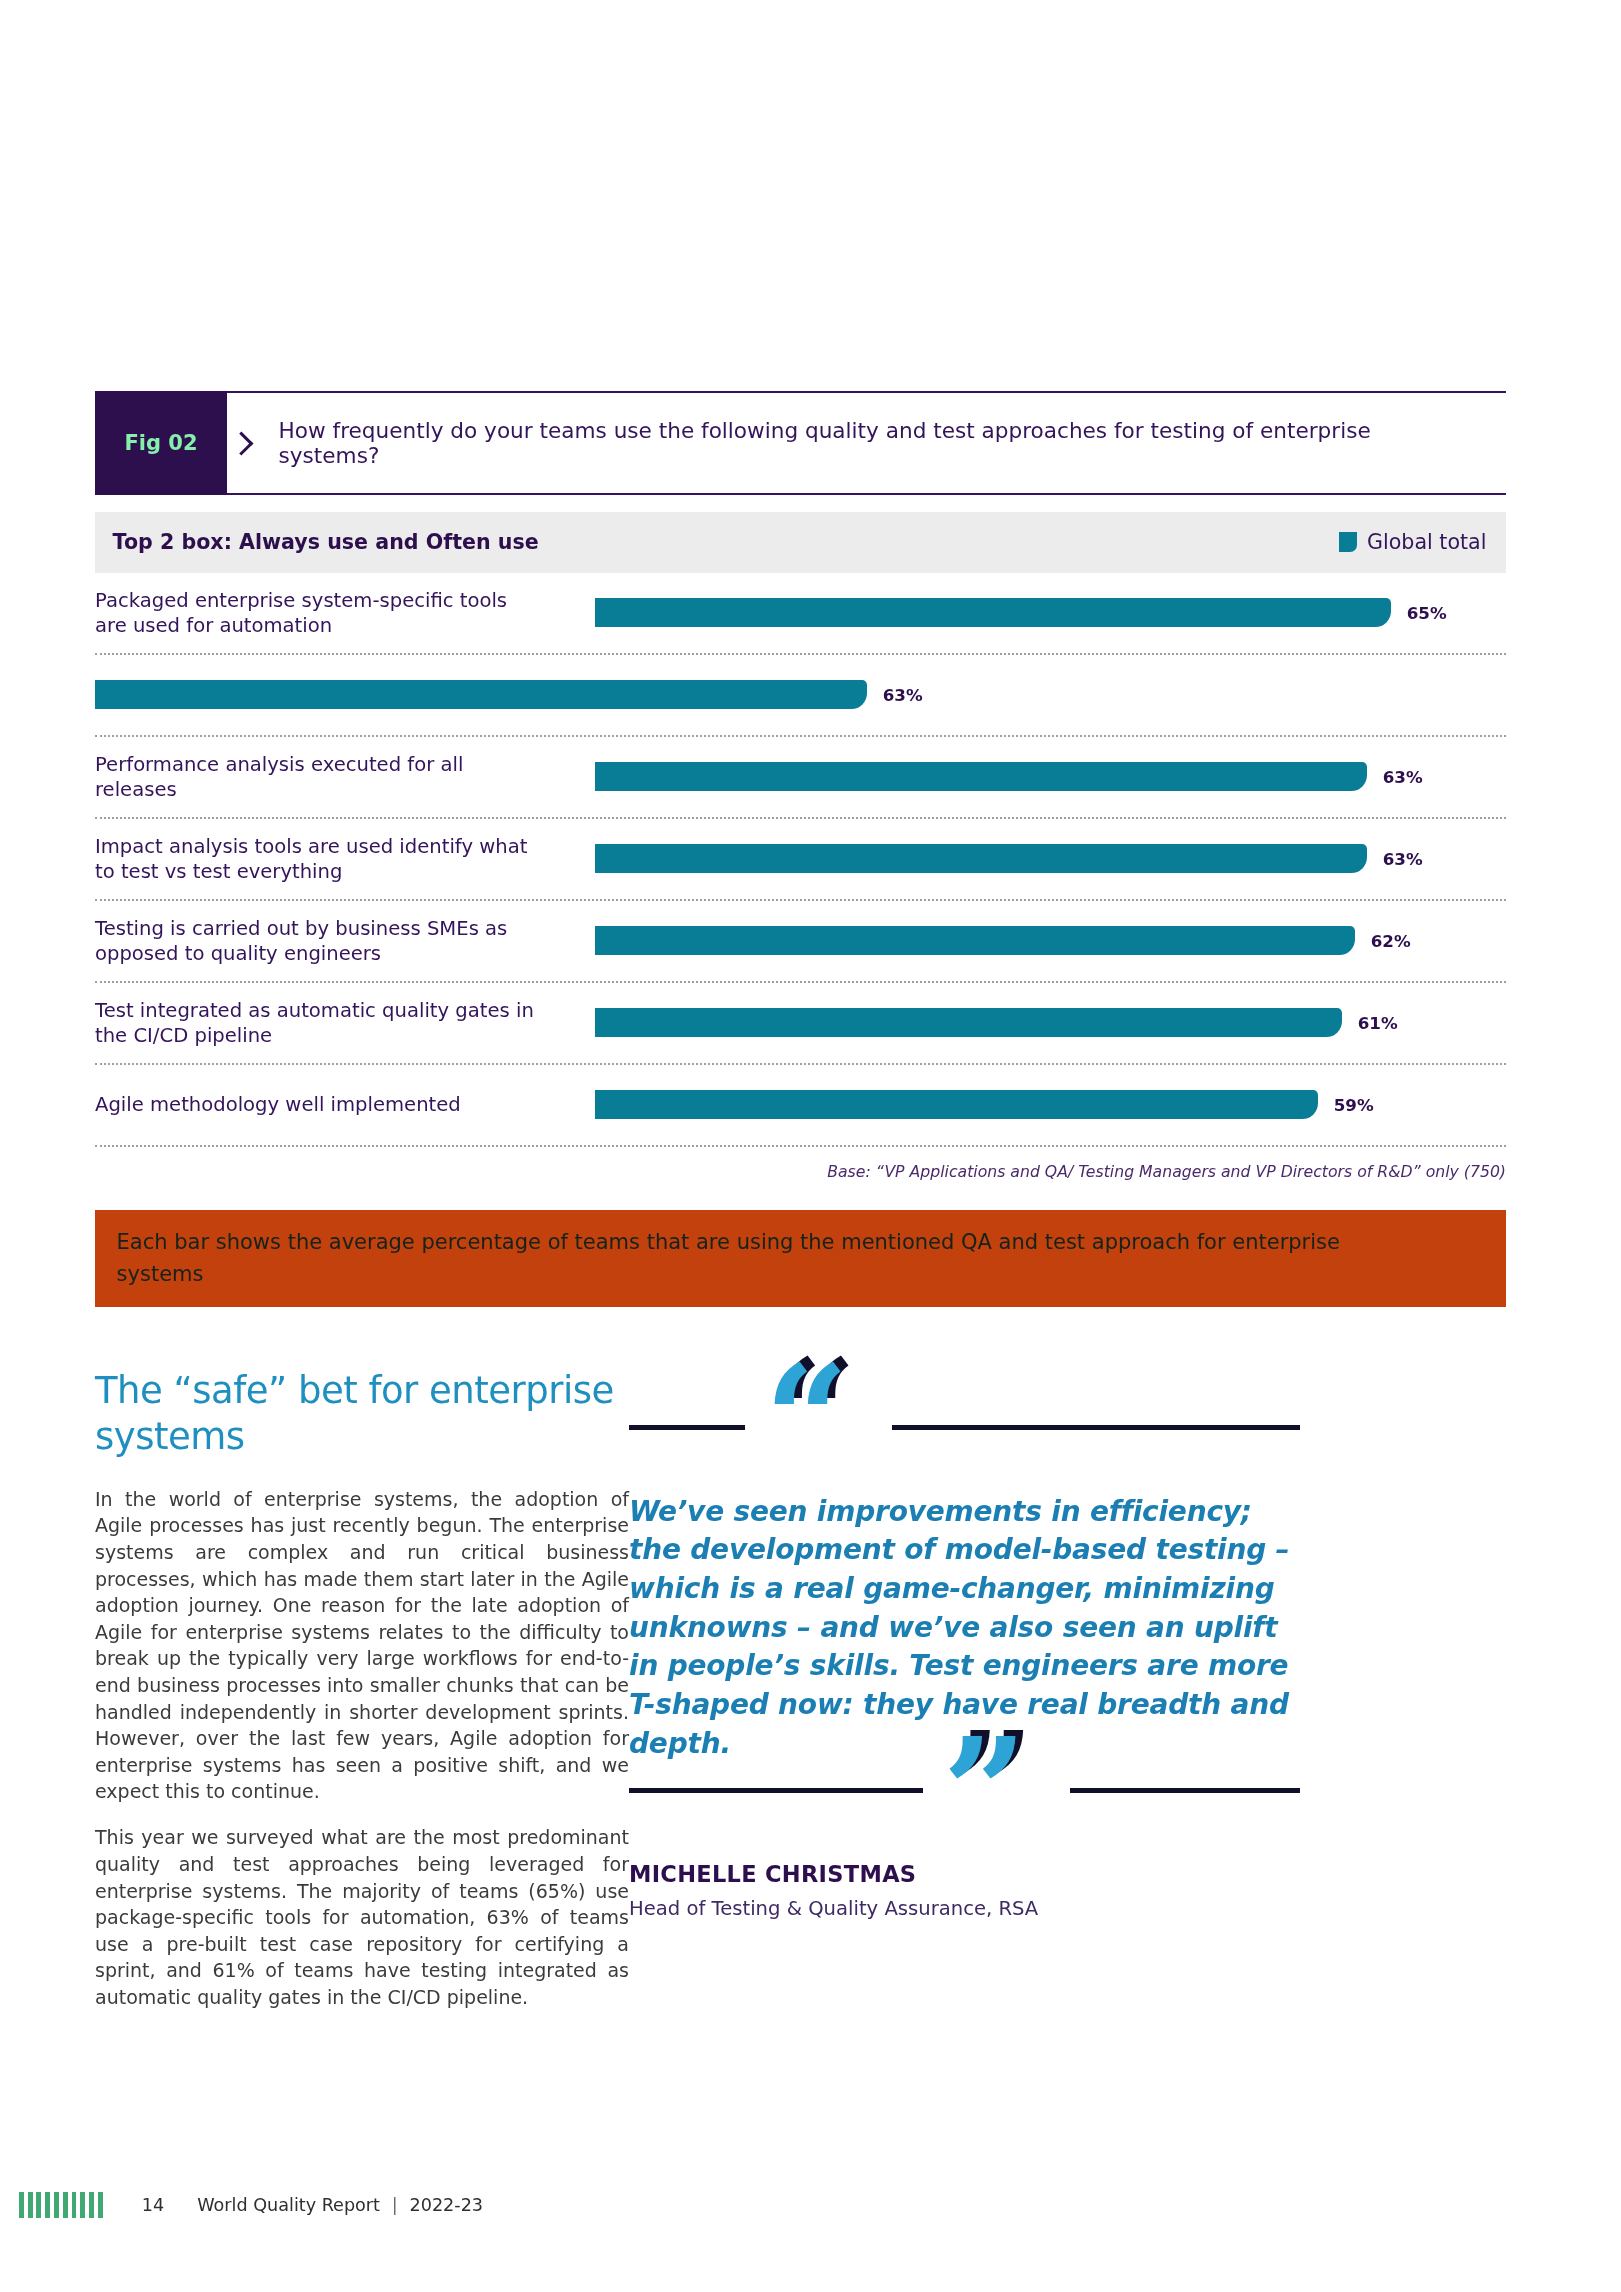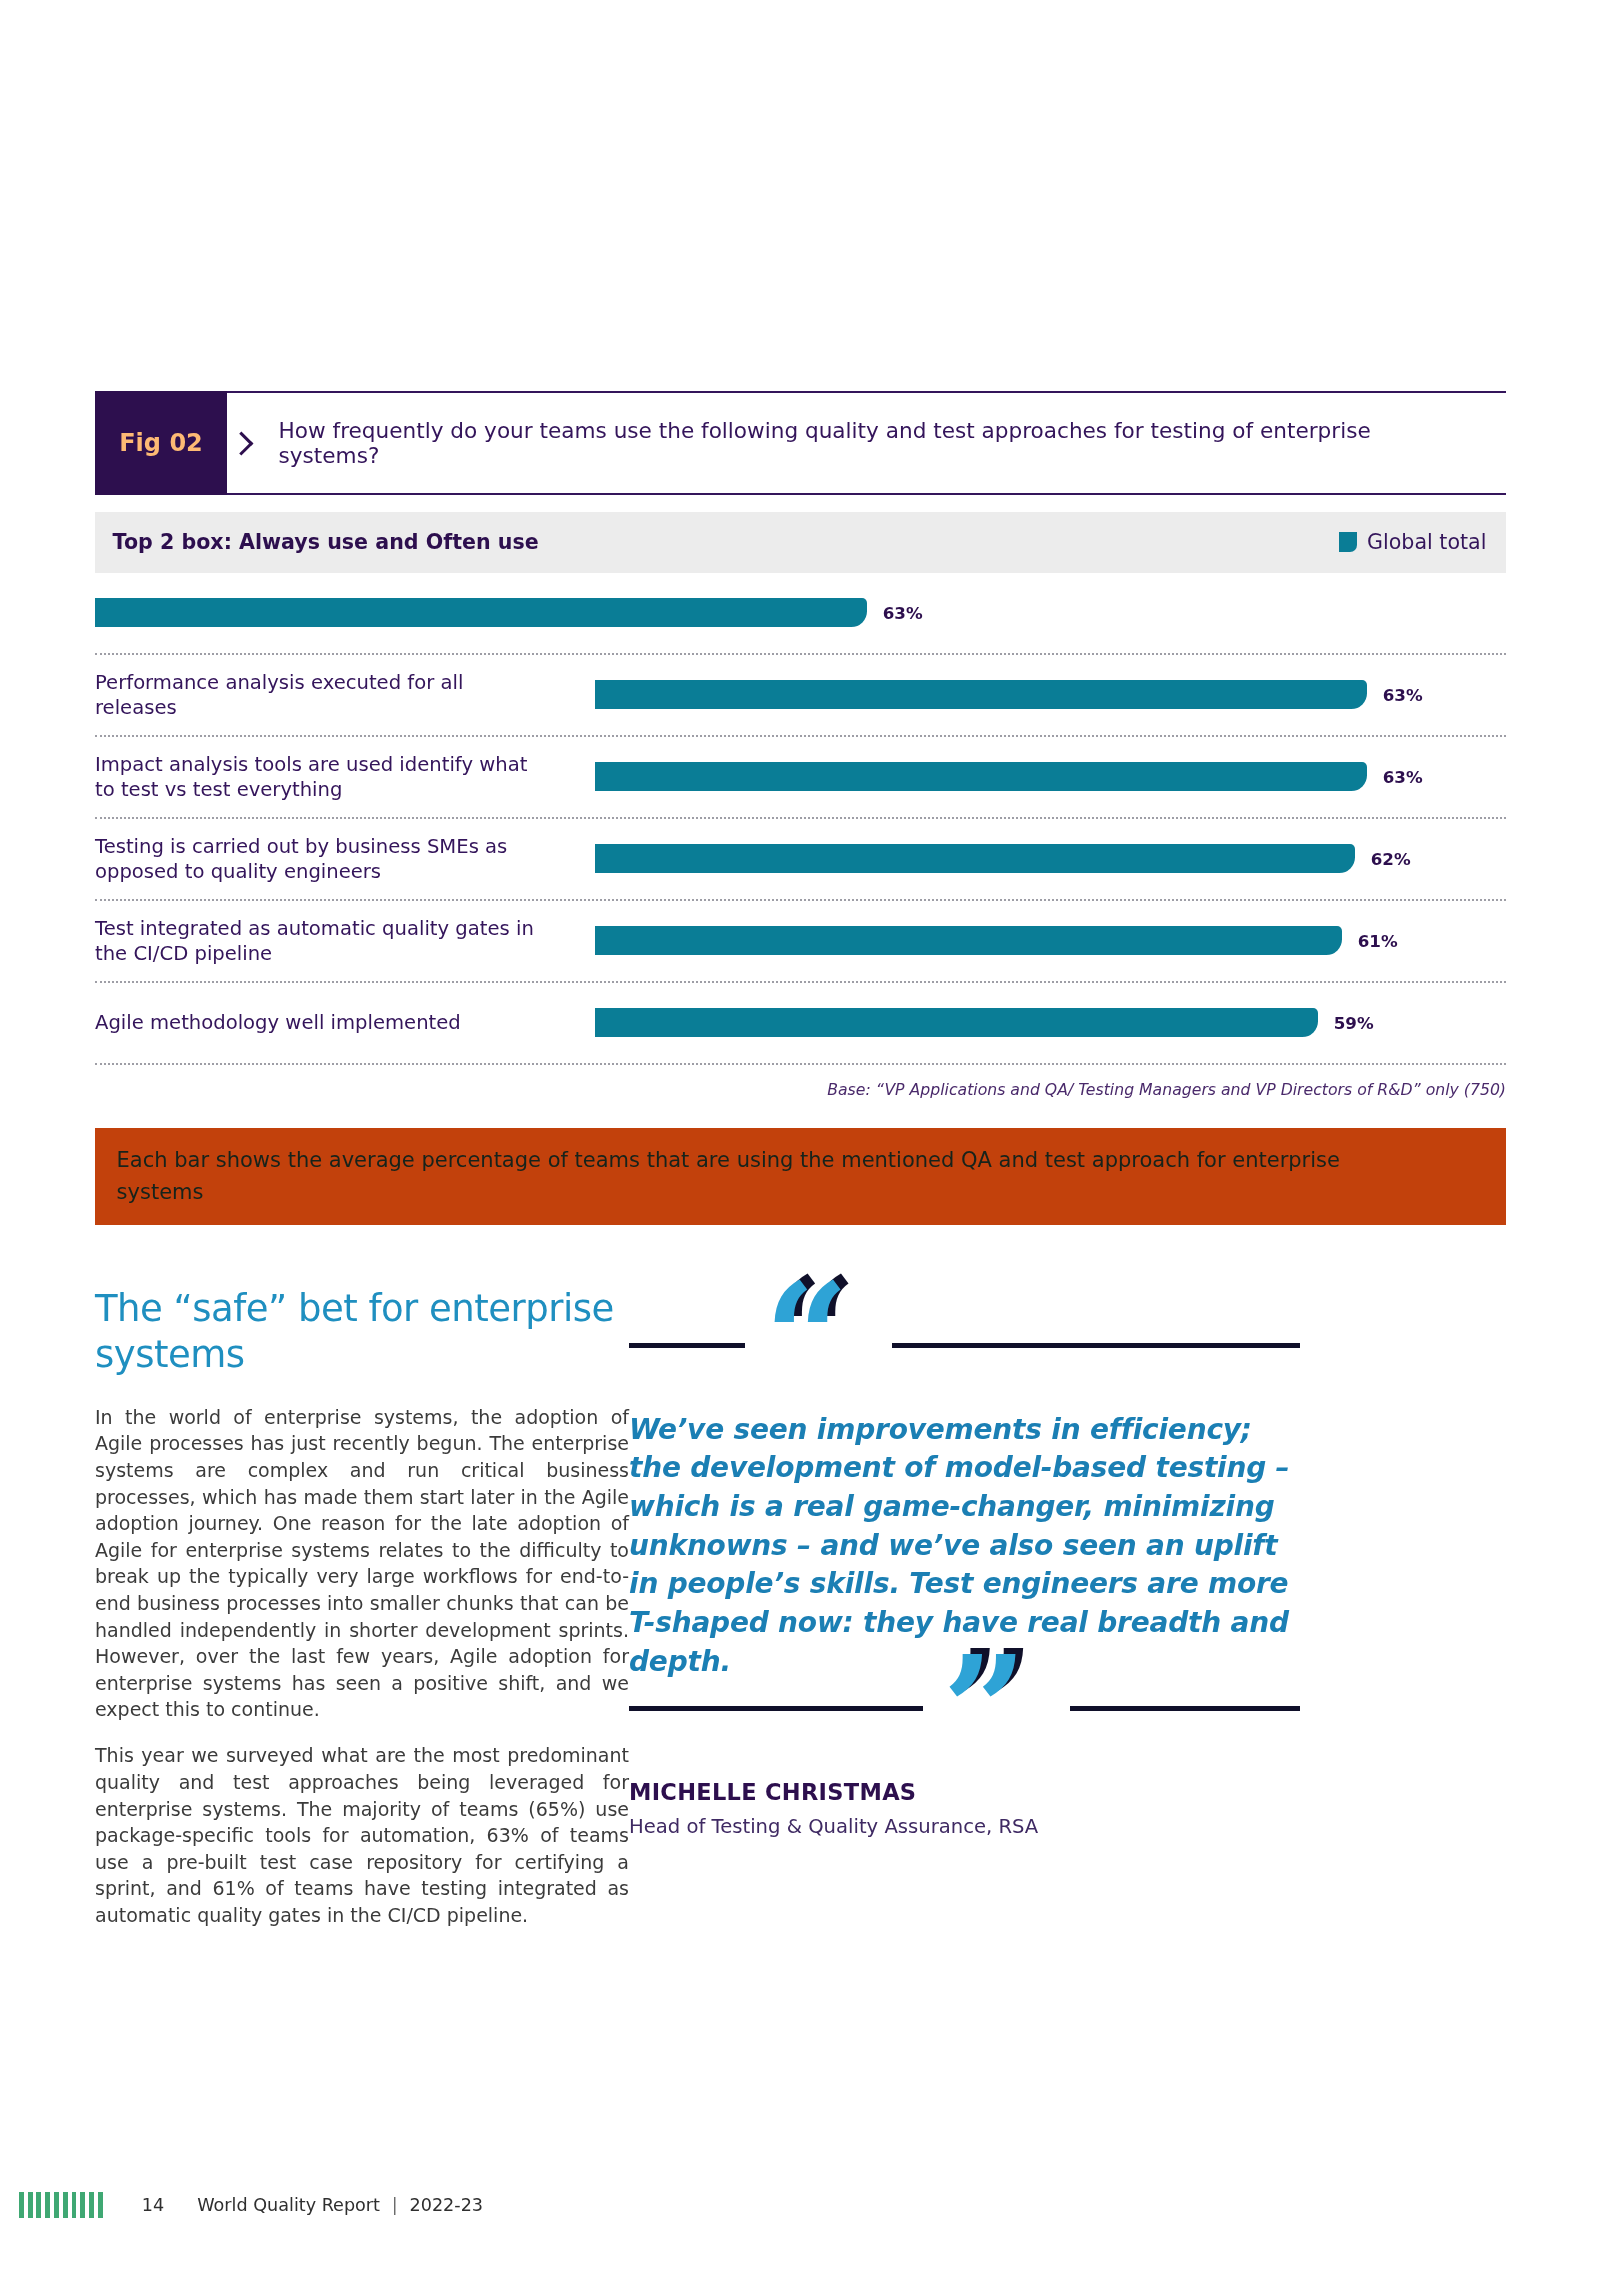--- a/index.html
+++ b/index.html
@@ -10,23 +10,23 @@
     color:#34155b;
   }
   .content { position:absolute; left:95px; top:391px; width:1411px; }
 
   
   .fig-header {
     display:flex; align-items:center; height:104px;
     border-top:2px solid #34155b; border-bottom:2px solid #34155b;
   }
   .fig-badge {
-    width:132px; height:104px; background:#2d0f4e; color:#fdba74;
+    width:132px; height:104px; background:#2d0f4e; color:#86efac;
     display:flex; align-items:center; justify-content:center;
-    font-size:24px; font-weight:bold; flex:0 0 auto;
+    font-size:21px; font-weight:bold; flex:0 0 auto;
   }
   .fig-chevron {
     width:16.7px; height:16.7px; border-top:3.9px solid #2d0f4e; border-right:3.9px solid #2d0f4e;
     transform:rotate(45deg); margin-left:5.9px; margin-right:29px; flex:0 0 auto;
   }
   .fig-question { font-size:21.6px; color:#34155b; padding-right:29px; }
 
   
   .band {
     margin-top:16.7px; height:61px; background:#ececec;
@@ -117,20 +117,27 @@
   <div class="band">
     <div class="band-title">Top 2 box: Always use and Often use</div>
     <div class="legend">
       <span class="legend-swatch"></span>
       <span class="legend-label">Global total</span>
     </div>
   </div>
 
   <div id="chart-rows">
       <div class="chart-row">
+        <div class="row-label">Packaged enterprise system-specific tools are used for automation</div>
+        <div class="row-barzone">
+          <div class="row-bar" style="width: 796px; background: rgb(10, 125, 150);"></div>
+          <div class="row-value">65%</div>
+        </div>
+      </div>
+      <div class="chart-row">
         <div class="row-barzone">
           <div class="row-bar" style="width: 772px; background: rgb(10, 125, 150);"></div>
           <div class="row-value">63%</div>
         </div>
       </div>
       <div class="chart-row">
         <div class="row-label">Performance analysis executed for all releases</div>
         <div class="row-barzone">
           <div class="row-bar" style="width: 772px; background: rgb(10, 125, 150);"></div>
           <div class="row-value">63%</div>

